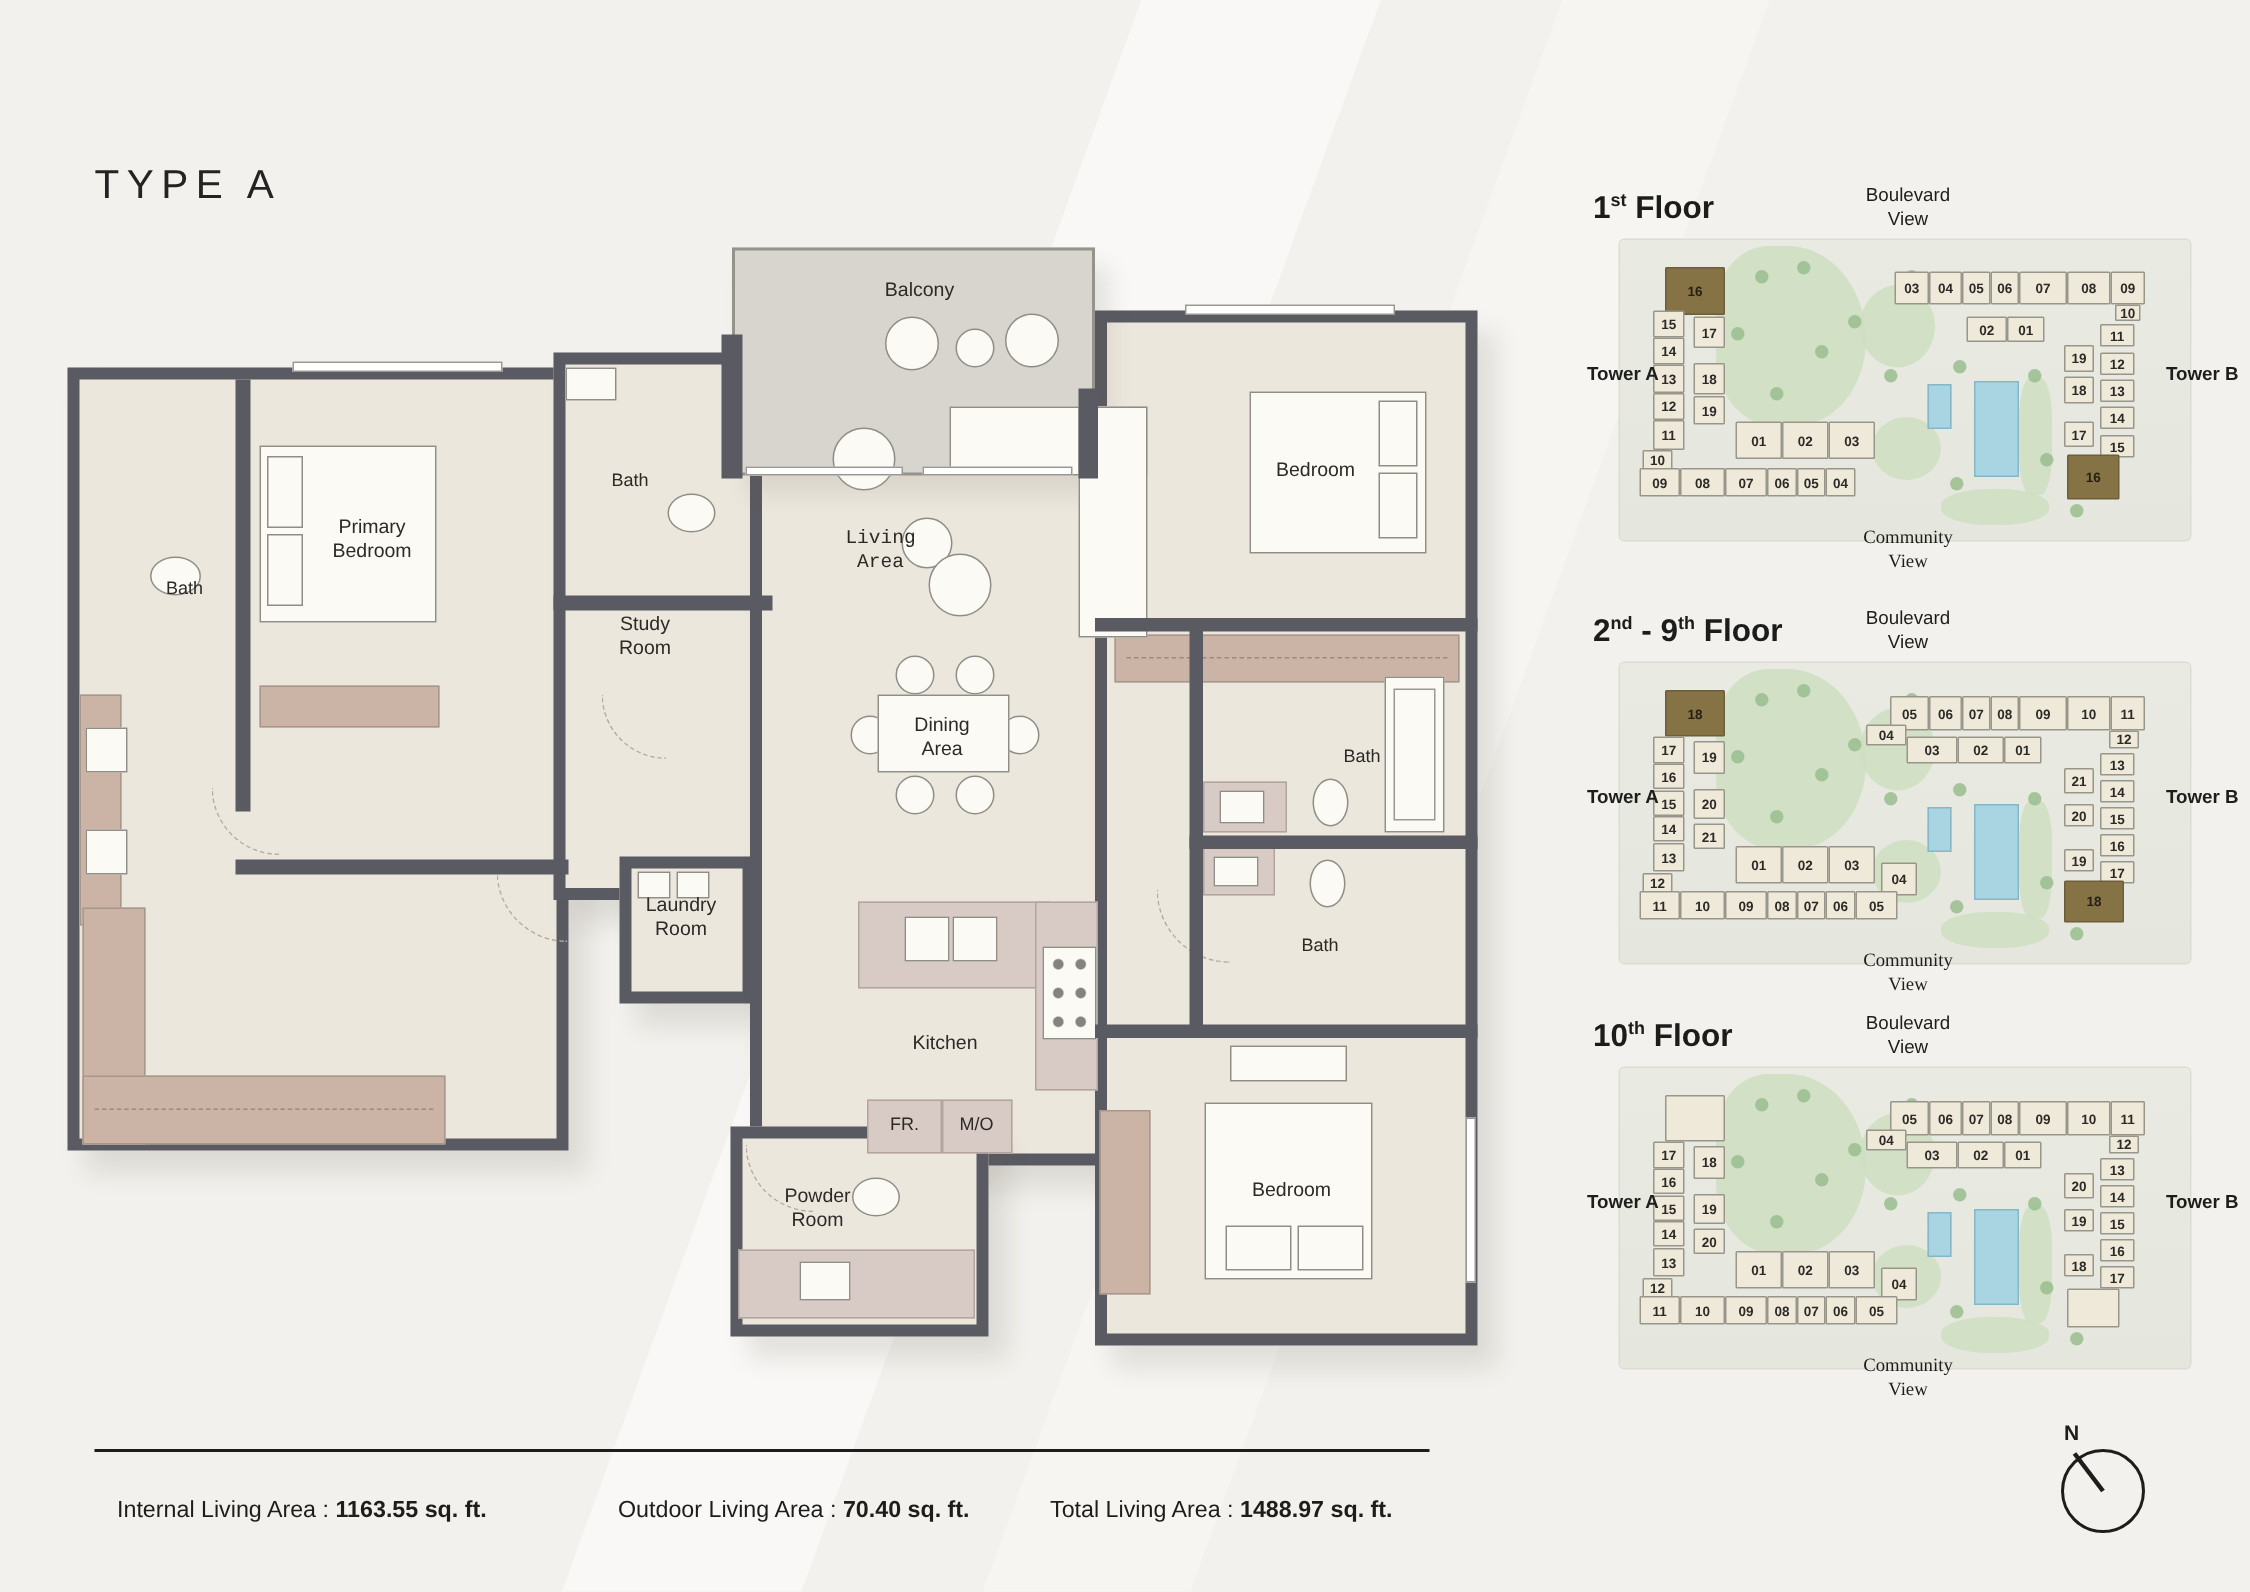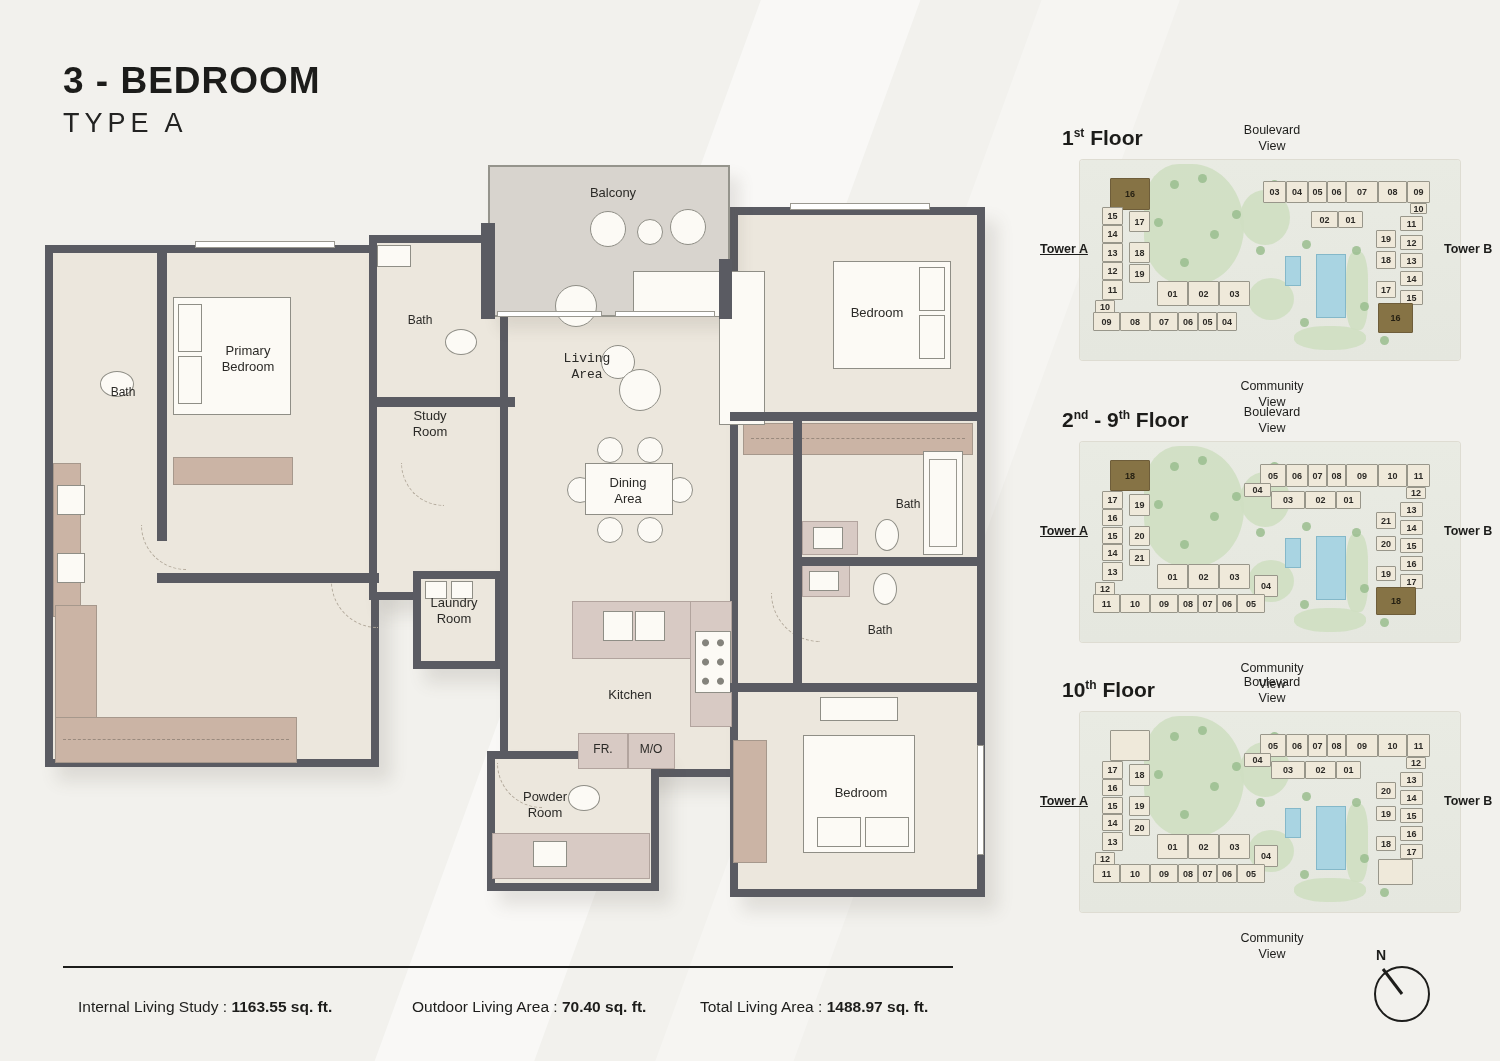--- a/index.html
+++ b/index.html
@@ -36,23 +36,23 @@
   .arc{position:absolute;border-left:1px dashed #b4ab9d;border-bottom:1px dashed #b4ab9d;border-bottom-left-radius:100%;}
   .plan-label{position:absolute;transform:translateX(-50%);text-align:center;font-size:13px;line-height:1.25;color:#2b2a27;white-space:pre-line;z-index:9;}
   .plan-label.small{font-size:12px;}
 
   
   .key-plan{position:absolute;left:1040px;width:460px;height:280px;}
   .kp-title{position:absolute;left:22px;top:6px;font-size:21px;font-weight:700;color:#1c1c1a;}
   .kp-title sup{font-size:12px;vertical-align:super;}
   .kp-top,.kp-bottom{position:absolute;left:192px;width:80px;text-align:center;font-size:12.5px;line-height:1.3;color:#1d1d1b;}
   .kp-top{top:2px;}
-  .kp-bottom{top:258px;}
+  .kp-bottom{top:230px;font-family:Liberation Serif, serif;}
   .kp-left,.kp-right{position:absolute;top:122px;font-size:12.5px;font-weight:700;color:#1d1d1b;}
-  .kp-left{left:0;text-decoration:underline;}
+  .kp-left{left:18px;}
   .kp-right{left:404px;}
   .kp-map{position:absolute;left:40px;top:40px;width:380px;height:200px;background:linear-gradient(#e9ebe3,#e5e7df);border-radius:3px;box-shadow:0 0 0 1px #dedcd2;}
   .kp-green{position:absolute;background:#cfdfc2;opacity:.9;}
   .kp-tree{position:absolute;width:9px;height:9px;border-radius:50%;background:#9abd8e;opacity:.85;}
   .kp-pool{position:absolute;background:#a9d4e2;border:1px solid #84b8c9;box-sizing:border-box;}
   .kp-unit{position:absolute;background:#efe9da;border:1px solid #98968a;box-sizing:border-box;display:flex;align-items:center;justify-content:center;font-size:9px;font-weight:700;color:#2c2a26;border-radius:1px;}
   .kp-unit.hl{background:#867345;border-color:#6e5d3a;color:#241f12;}
 
   
   #footer-line{position:absolute;left:63px;top:966px;width:890px;height:2px;background:#1d1d1b;}
@@ -61,21 +61,20 @@
   #compass{position:absolute;left:1356px;top:936px;}
 </style>
 </head>
 <body>
 
 <div id="page">
 
   <div class="wm" style="left:560px;top:-260px;width:150px;height:1650px;transform:rotate(20deg);"></div>
   <div class="wm" style="left:840px;top:-260px;width:130px;height:1650px;transform:rotate(20deg);opacity:.6;"></div>
 
-  <div class="main-title">3 - BEDROOM</div>
   <div class="main-subtitle">TYPE A</div>
 
   <div id="floor-plan">
 
     <div class="wing" style="left:0;top:80px;width:334px;height:522px"></div>
     <div class="wing" style="left:324px;top:70px;width:146px;height:365px"></div>
     <div class="wing" style="left:368px;top:406px;width:90px;height:98px"></div>
     <div class="wing" style="left:455px;top:82px;width:240px;height:530px"></div>
     <div class="wing" style="left:442px;top:586px;width:172px;height:140px"></div>
     <div class="wing" style="left:685px;top:42px;width:255px;height:690px"></div>
@@ -396,21 +395,21 @@
         <div class="kp-unit" style="left: 296px; top: 124px; width: 20px; height: 15px;">18</div>
         <div class="kp-unit" style="left: 298px; top: 147px; width: 35px; height: 26px;"></div>
       </div>
     <div class="kp-left">Tower A</div>
     <div class="kp-right">Tower B</div>
     <div class="kp-bottom">Community View</div>
   </div>
 
   <div id="footer-line"></div>
   <div class="stat" style="left:78px">
-    <span>Internal Living Study</span><span> : </span><b>1163.55 sq. ft.</b>
+    <span>Internal Living Area</span><span> : </span><b>1163.55 sq. ft.</b>
   </div>
   <div class="stat" style="left:412px">
     <span>Outdoor Living Area</span><span> : </span><b>70.40 sq. ft.</b>
   </div>
   <div class="stat" style="left:700px">
     <span>Total Living Area</span><span> : </span><b>1488.97 sq. ft.</b>
   </div>
 
   <svg id="compass" width="84" height="92" viewBox="0 0 84 92">
     <text x="20" y="24" font-size="14" font-weight="bold" fill="#1d1d1b" font-family="Liberation Sans, sans-serif">N</text>

